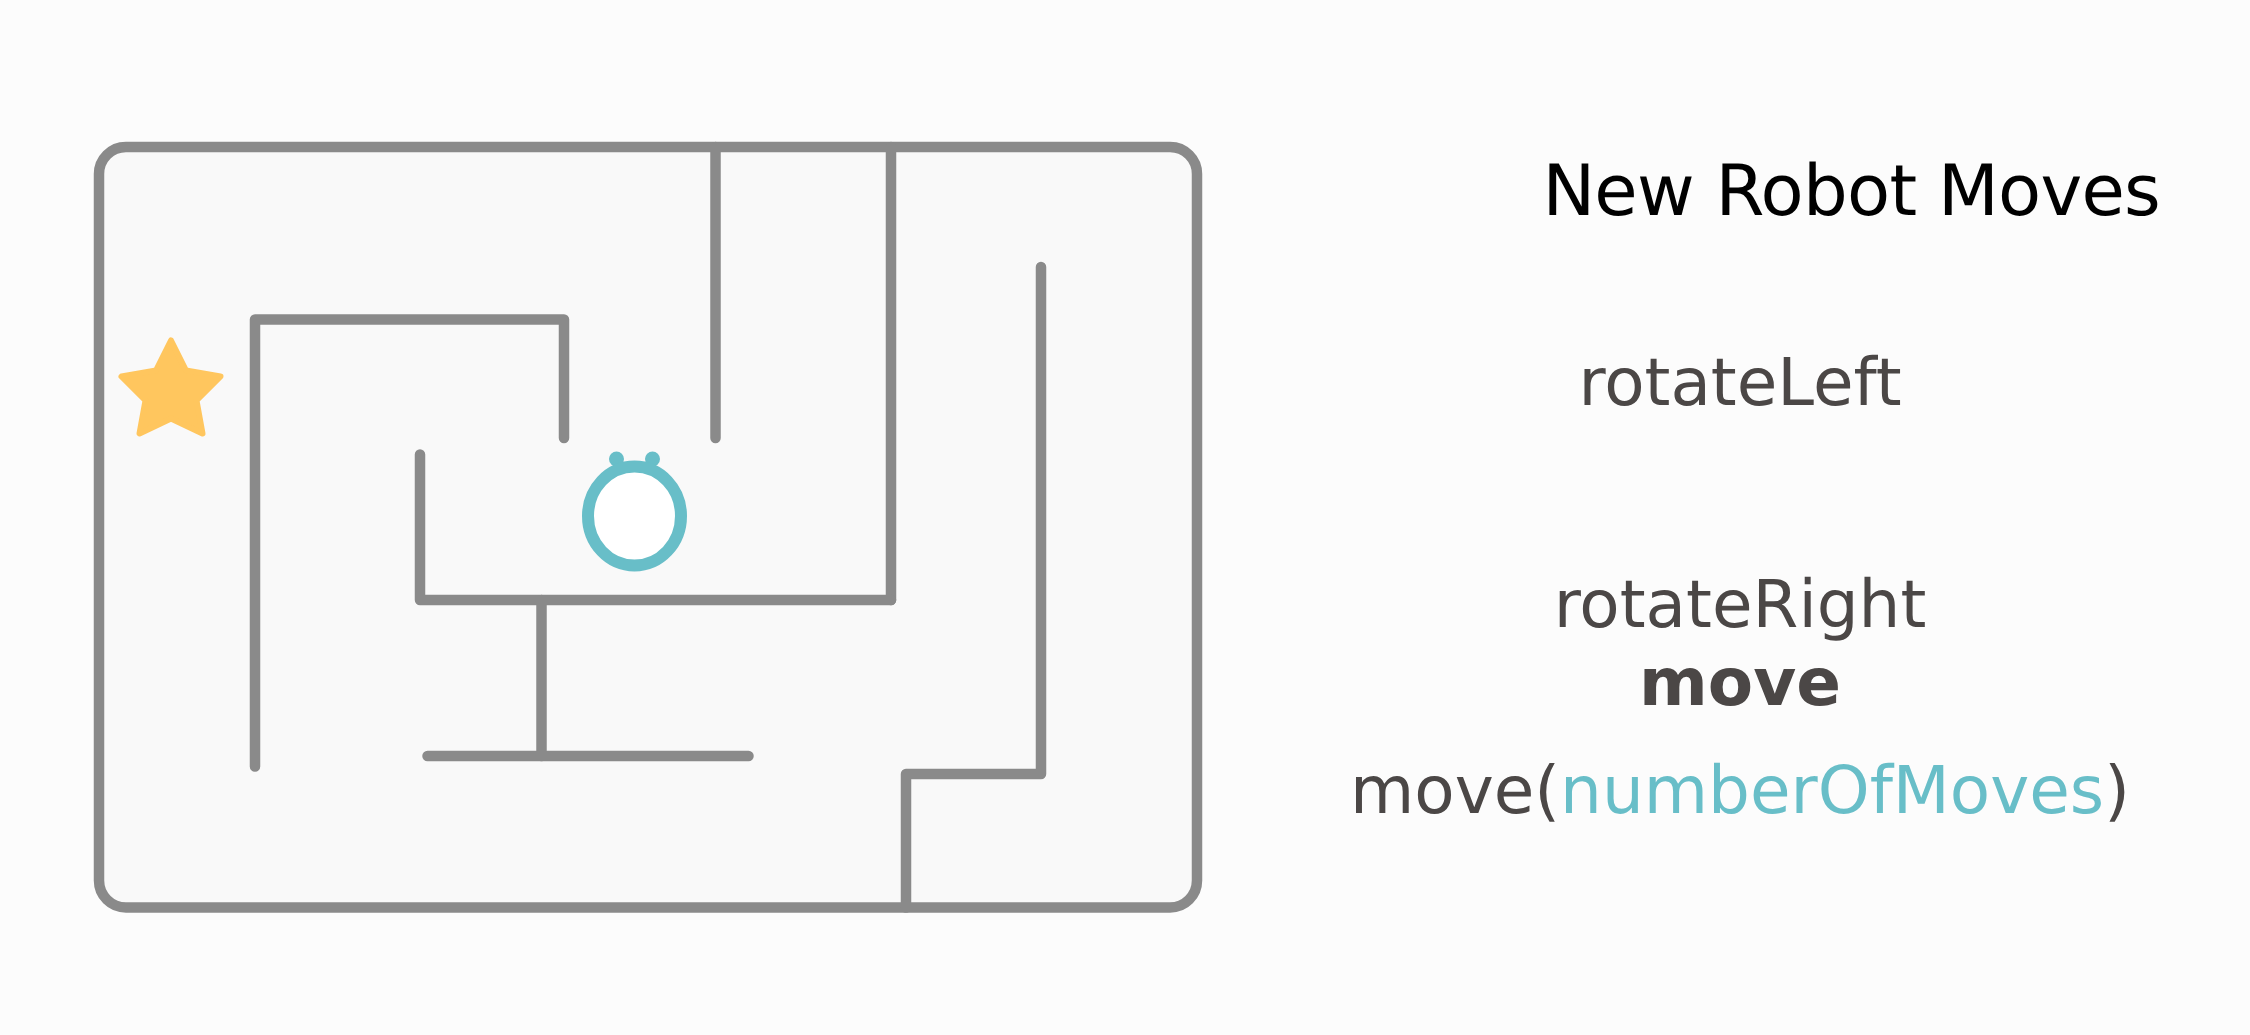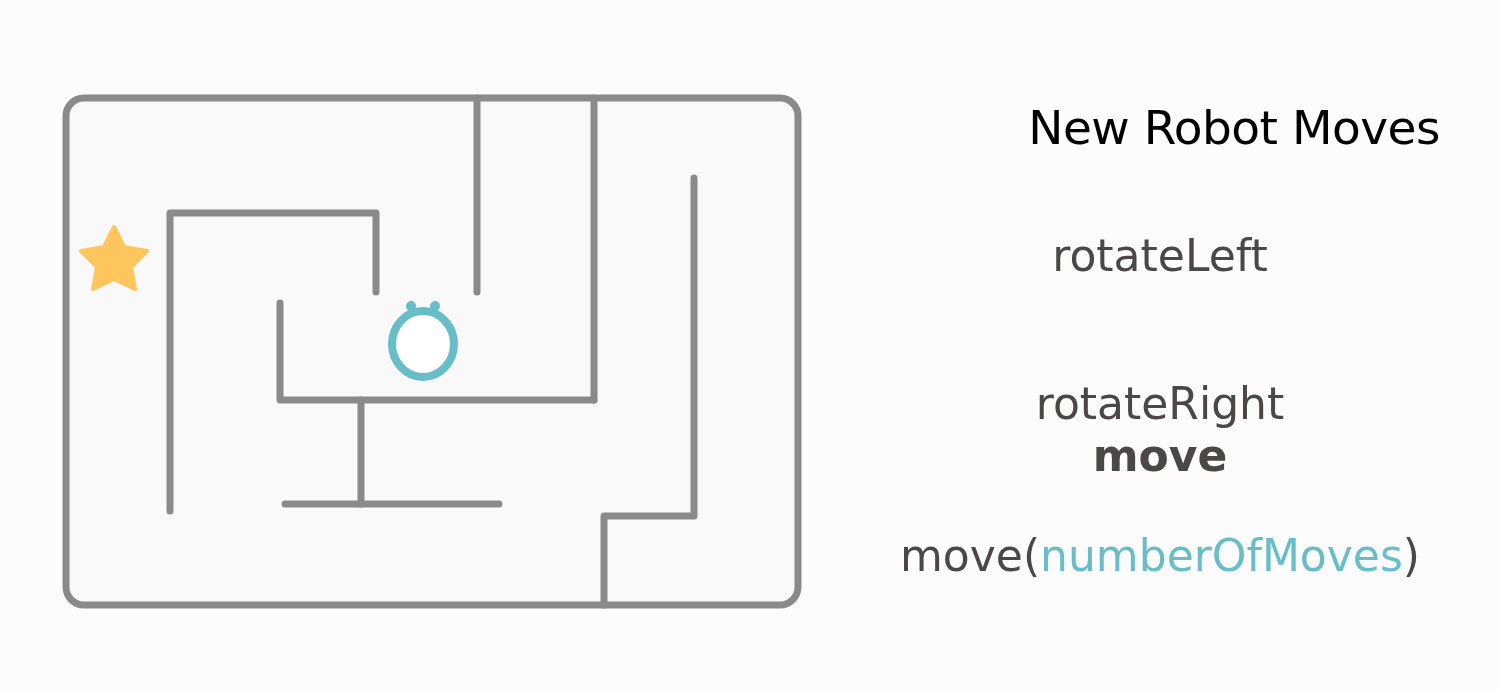--- a/index.html
+++ b/index.html
@@ -31,13 +31,13 @@
     <ellipse cx="423" cy="344" rx="31" ry="33" fill="#ffffff" stroke="#68bec8" stroke-width="8"></ellipse>
   </g>
 </svg>
 
 <div class="panel">
   <div class="title">New Robot Moves</div>
 </div>
 <div class="cmd" style="left:880px; top:230px;">rotateLeft</div>
 <div class="cmd" style="left:880px; top:330px;margin-top:48px;">rotateRight</div>
 <div class="cmd" style="left:880px; top:430px;font-weight:bold;">move</div>
-<div class="cmd" style="left:880px; top:530px;"><span>move(</span><span class="param">numberOfMoves</span><span>)</span></div>
+<div class="cmd" style="left:880px; top:502px;"><span>move(</span><span class="param">numberOfMoves</span><span>)</span></div>
 
 </body></html>

